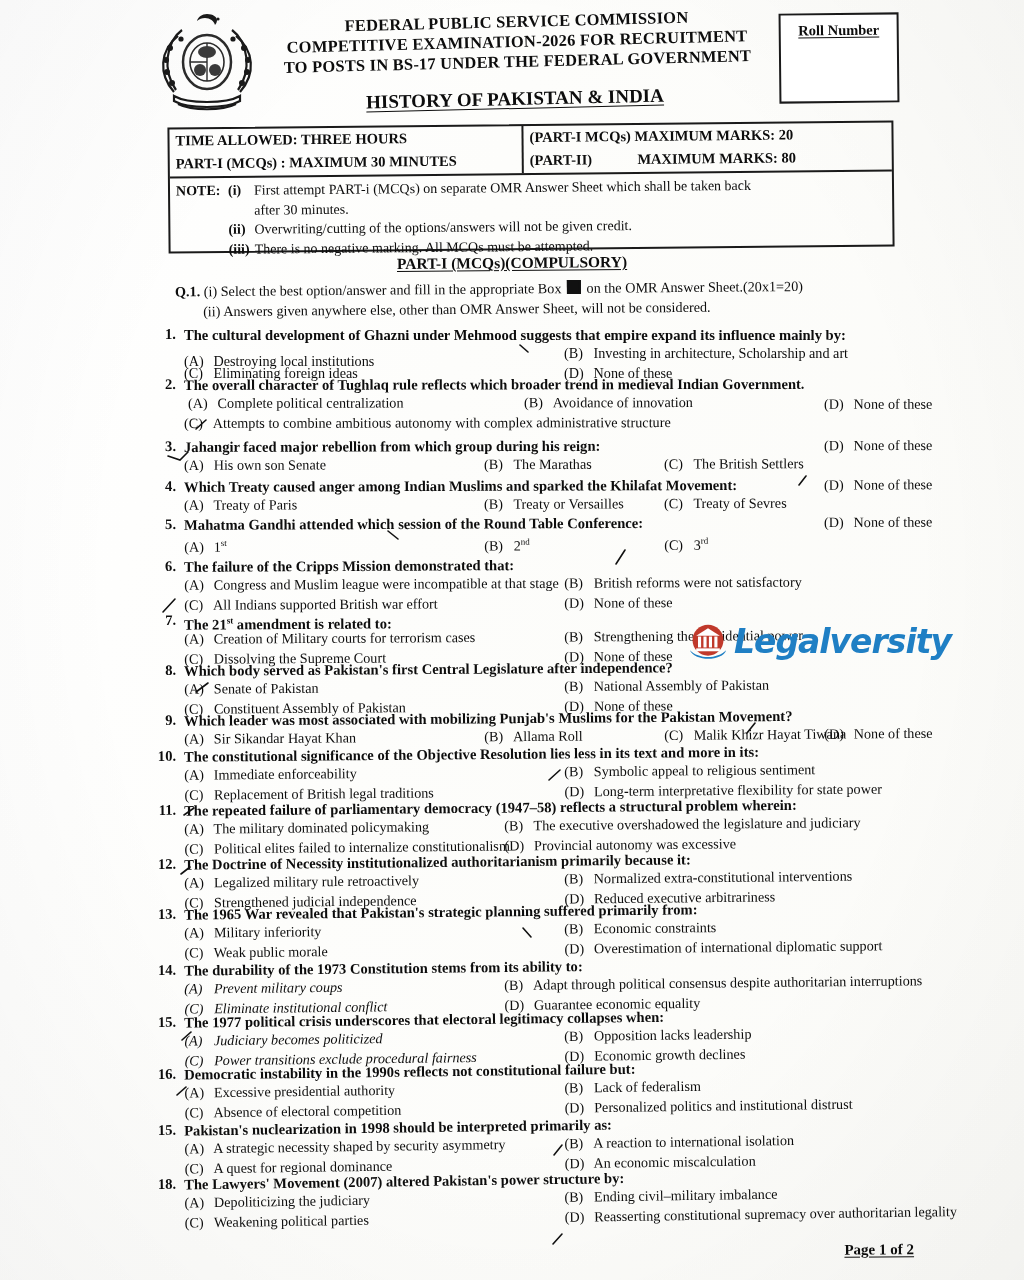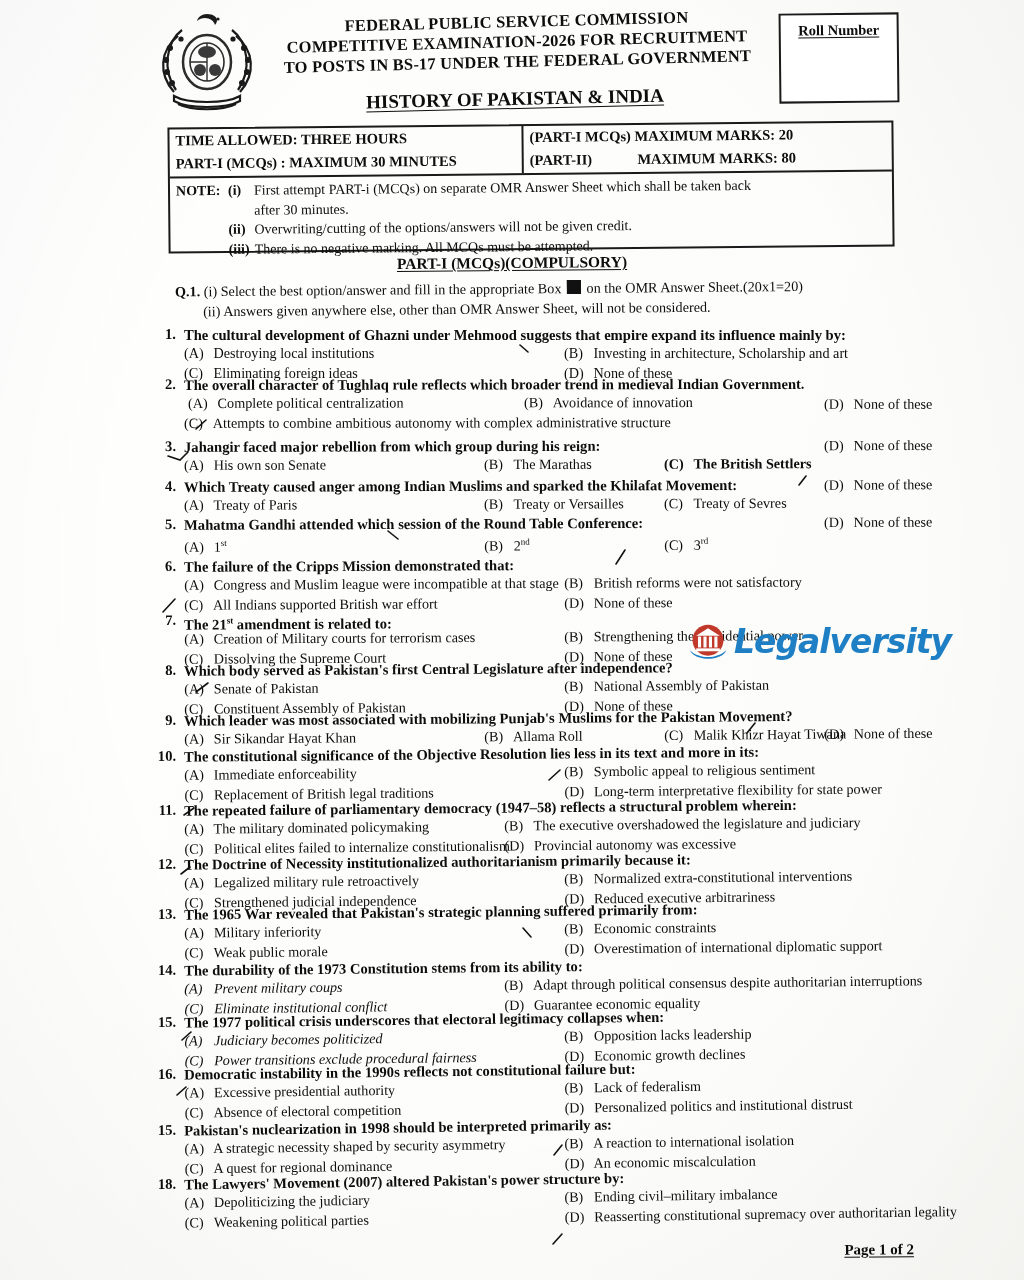--- a/index.html
+++ b/index.html
@@ -244,21 +244,21 @@
       <span>on the OMR Answer Sheet.(20x1=20)</span>
     </div>
     <div class="l2">(ii) Answers given anywhere else, other than OMR Answer Sheet, will not be considered.</div>
   </div>
 
   <div class="qlist" id="qlist">
       <div class="q" style="position: absolute; left: 150px; top: 0px; width: 854px; transform: rotate(0deg);">
         <div class="qnum">1.</div>
         <div class="qstem">The cultural development of Ghazni under Mehmood suggests that empire expand its influence mainly by:</div>
         <div class="opts">
-          <div class="opt" style="left: 0px; top: 0px;"><span class="lt">(A)</span> <span>Destroying local institutions</span></div>
+          <div class="opt" style="left: 0px; top: 8px;"><span class="lt">(A)</span> <span>Destroying local institutions</span></div>
           <div class="opt" style="left: 380px; top: 0px;"><span class="lt">(B)</span> <span>Investing in architecture, Scholarship and art</span></div>
           <div class="opt" style="left: 0px; top: 20px;"><span class="lt">(C)</span> <span>Eliminating foreign ideas</span></div>
           <div class="opt" style="left: 380px; top: 20px;"><span class="lt">(D)</span> <span>None of these</span></div>
         </div>
       </div>
       <div class="q" style="position: absolute; left: 150px; top: 50px; width: 854px; transform: rotate(-0.1deg);">
         <div class="qnum">2.</div>
         <div class="qstem">The overall character of Tughlaq rule reflects which broader trend in medieval Indian Government.</div>
         <div class="opts">
           <div class="opt" style="left: 4px; top: 0px;"><span class="lt">(A)</span> <span>Complete political centralization</span></div>
@@ -266,21 +266,21 @@
           <div class="opt" style="left: 0px; top: 20px;"><span class="lt">(C)</span> <span>Attempts to combine ambitious autonomy with complex administrative structure</span></div>
           <div class="opt" style="left: 640px; top: 2px;"><span class="lt">(D)</span> <span>None of these</span></div>
         </div>
       </div>
       <div class="q" style="position: absolute; left: 150px; top: 112px; width: 854px; transform: rotate(-0.15deg);">
         <div class="qnum">3.</div>
         <div class="qstem">Jahangir faced major rebellion from which group during his reign:</div>
         <div class="opts">
           <div class="opt" style="left: 0px; top: 0px;"><span class="lt">(A)</span> <span>His own son Senate</span></div>
           <div class="opt" style="left: 300px; top: 0px;"><span class="lt">(B)</span> <span>The Marathas</span></div>
-          <div class="opt" style="left: 480px; top: 0px; font-weight: bold;"><span class="lt">(C)</span> <span>The British Settlers</span></div>
+          <div class="opt" style="left: 480px; top: 0px;"><span class="lt">(C)</span> <span>The British Settlers</span></div>
           <div class="opt" style="left: 640px; top: -18px;"><span class="lt">(D)</span> <span>None of these</span></div>
         </div>
       </div>
       <div class="q" style="position: absolute; left: 150px; top: 152px; width: 854px; transform: rotate(-0.2deg);">
         <div class="qnum">4.</div>
         <div class="qstem">Which Treaty caused anger among Indian Muslims and sparked the Khilafat Movement:</div>
         <div class="opts">
           <div class="opt" style="left: 0px; top: 0px;"><span class="lt">(A)</span> <span>Treaty of Paris</span></div>
           <div class="opt" style="left: 300px; top: 0px;"><span class="lt">(B)</span> <span>Treaty or Versailles</span></div>
           <div class="opt" style="left: 480px; top: 0px;"><span class="lt">(C)</span> <span>Treaty of Sevres</span></div>

